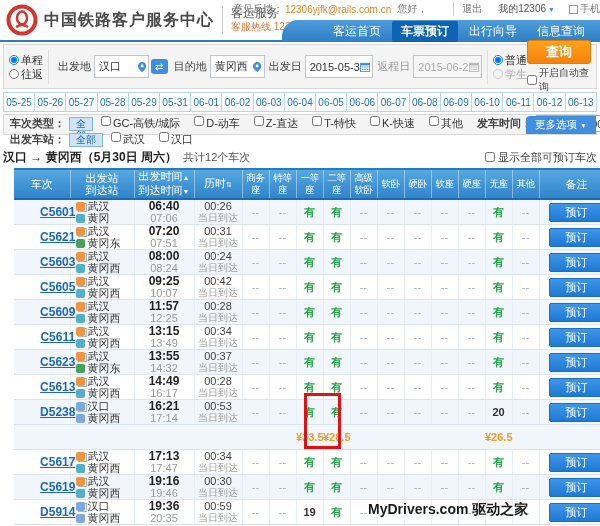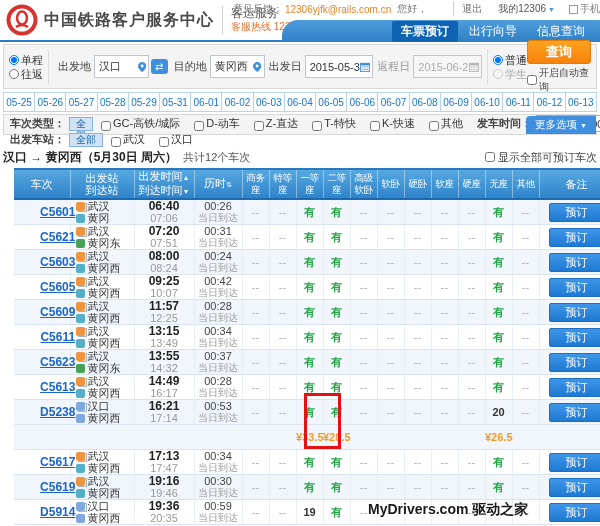--- a/index.html
+++ b/index.html
@@ -50,21 +50,21 @@
   .date-strip { position:absolute; top:92px; left:3px; width:594px; height:20px; display:flex; align-items:stretch; }
   .date-cell { flex:1; border:1px solid #b9d5ec; border-left:none; font-size:10px; color:#2076c7; display:flex; align-items:center; justify-content:center; background:#fdfeff; cursor:pointer; white-space:nowrap; }
   .date-cell:first-child { border-left:1px solid #b9d5ec; }
   .date-cell.selected { flex:0 0 74px; font-size:12.5px; font-weight:bold; background:#fff; border:1px solid #8abbe4; margin-top:-2px; margin-bottom:-1px; z-index:2; }
 
   
   .filter-panel { position:absolute; top:114px; left:3px; width:594px; height:21px; background:#f4f4f4; border:1px solid #d8d8d8; font-size:11px; color:#333; }
   .filter-row { display:flex; align-items:center; height:16px; padding:1px 6px 0 6px; }
   .f-label { font-weight:bold; color:#444; margin-right:4px; white-space:nowrap; }
   .chip { background:#cfe3f4; border:1px solid #86b4dd; color:#1a67b0; font-size:10px; padding:0 6px; height:14px; line-height:12px; margin-right:8px; cursor:pointer; }
-  .chk { display:flex; align-items:flex-end; margin-right:14px; cursor:pointer; white-space:nowrap; }
+  .chk { display:flex; align-items:flex-start; margin-right:14px; cursor:pointer; white-space:nowrap; }
   .chk input { width:10px; height:10px; margin:0 2px 0 0; }
   .depart-time-wrap { margin-left:auto; display:flex; align-items:center; }
   .select-box { display:flex; align-items:center; justify-content:space-between; background:#fff; border:1px solid #aaa; width:90px; height:17px; font-size:10.5px; padding:0 3px; cursor:pointer; }
   .more-btn { position:absolute; right:0; bottom:0; background:#3f8fde; color:#fff; font-size:10.5px; padding:2px 9px; border-radius:4px 0 0 0; cursor:pointer; }
   .more-btn .caret { font-size:7px; margin-left:3px; }
 
   
   .result-bar { position:absolute; top:148px; left:3px; width:594px; height:18px; display:flex; align-items:center; font-size:12px; color:#222; }
   .route { font-weight:bold; }
   .count { font-size:11px; color:#555; margin-left:6px; }
@@ -129,20 +129,21 @@
       <span class="logout">退出</span>
       <span class="my12306">
         <span>我的12306</span><span class="caret">▼</span>
       </span>
       <span class="mobile">
         <span class="mob-box"></span>
         <span>手机版</span>
       </span>
     </div>
     <div class="navbar">
+        <span class="nav-tab">客运首页</span>
         <span class="nav-tab active">车票预订</span>
         <span class="nav-tab">出行向导</span>
         <span class="nav-tab">信息查询</span>
       </div>
   </div>
 
   <div class="search-panel">
     <div class="radio-col">
         <label class="radio-item">
           <input type="radio" name="trip" checked="" style="">

